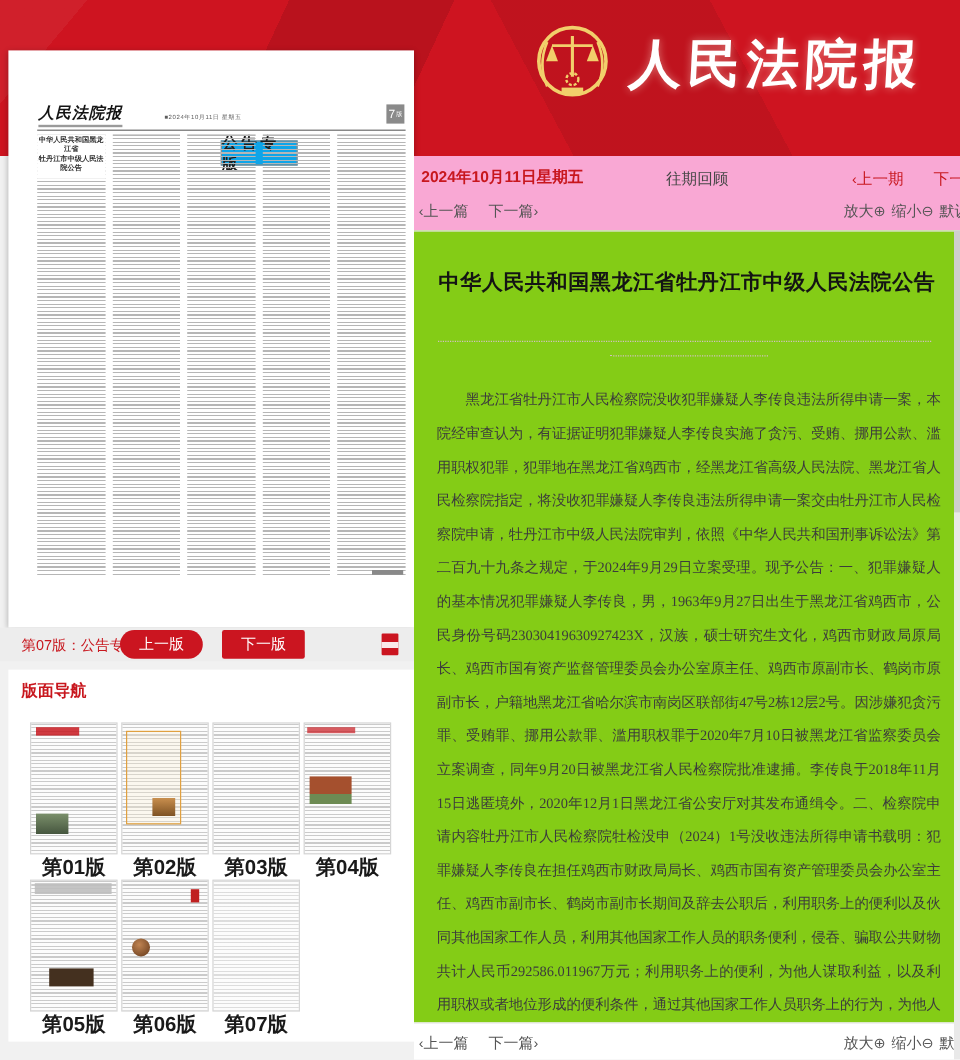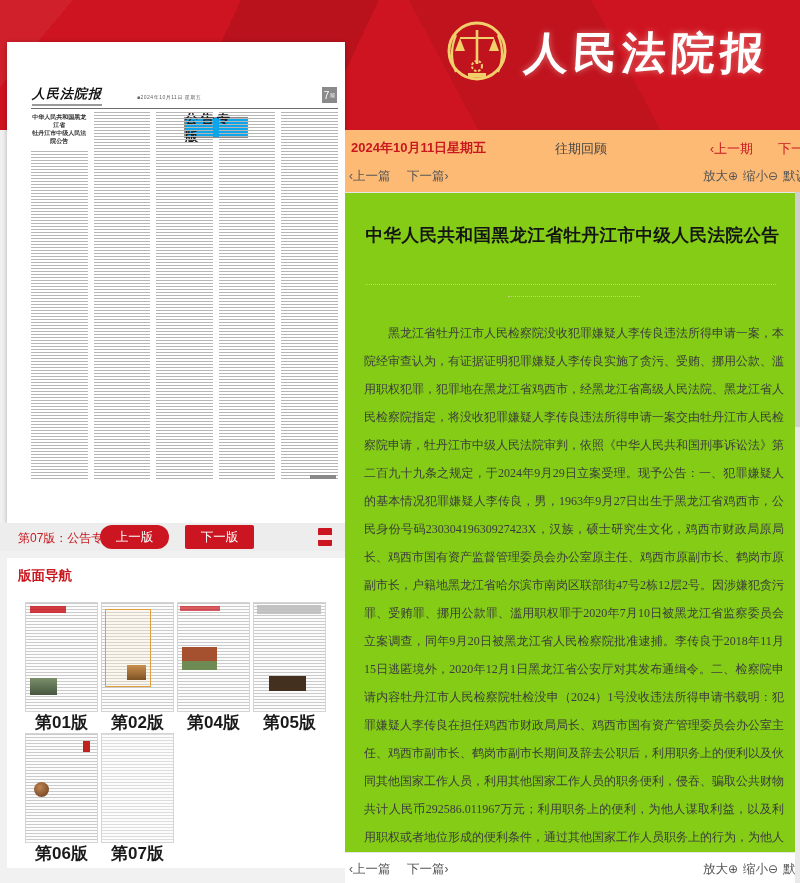--- a/index.html
+++ b/index.html
@@ -99,21 +99,21 @@
   .t2::after{content:"";position:absolute;left:25px;top:62px;width:19px;height:15px;background:linear-gradient(#c98f4e,#7e5224);}
   .t4::before{content:"";position:absolute;left:4px;top:44px;width:35px;height:23px;background:linear-gradient(#a5502e 62%,#6d8b53 62%);}
   .t4::after{content:"";position:absolute;left:2px;top:3px;width:40px;height:5px;background:#c8171e;opacity:.7;}
   .t5::before{content:"";position:absolute;left:3px;top:2px;width:64px;height:9px;background:rgba(190,190,190,.9);}
   .t5::after{content:"";position:absolute;left:15px;bottom:20px;width:37px;height:15px;background:#44301f;}
   .t6::before{content:"";position:absolute;left:8px;top:48px;width:15px;height:15px;border-radius:50%;background:radial-gradient(circle at 40% 35%,#c08452,#63381a);}
   .t6::after{content:"";position:absolute;right:7px;top:7px;width:7px;height:11px;background:#c02020;}
   .t7{background-image:repeating-linear-gradient(to bottom,rgba(140,140,140,.28) 0,rgba(140,140,140,.28) 1px,transparent 1px,transparent 3px);}
 
   
-  .info-bar{position:absolute;left:345px;top:130px;width:455px;height:62px;background:#fdba74;white-space:nowrap;}
+  .info-bar{position:absolute;left:345px;top:130px;width:455px;height:62px;background:#f9a8d4;white-space:nowrap;}
   .txt-red{color:#c8171e;}
   .txt-gray{color:#555;}
   .date-label{position:absolute;left:6px;top:9px;font-size:13px;font-weight:bold;color:#c8171e;}
   .archive-link{position:absolute;left:210px;top:10px;font-size:13px;color:#474747;cursor:pointer;}
   .prev-issue{position:absolute;left:365px;top:10px;font-size:13px;cursor:pointer;}
   .next-issue{position:absolute;left:433px;top:10px;font-size:13px;cursor:pointer;}
   .ctl{font-size:12.5px;cursor:pointer;}
   .r2{top:38px;}
   .prev-article{position:absolute;left:4px;}
   .next-article{position:absolute;left:62px;}
@@ -211,20 +211,24 @@
   <div class="thumb-grid">
     <div class="cell">
         <div class="thumb t1"></div>
         <div class="thumb-label">第01版</div>
       </div>
     <div class="cell">
         <div class="thumb t2"></div>
         <div class="thumb-label">第02版</div>
       </div>
     <div class="cell">
+        <div class="thumb t3"></div>
+        <div class="thumb-label">第03版</div>
+      </div>
+    <div class="cell">
         <div class="thumb t4"></div>
         <div class="thumb-label">第04版</div>
       </div>
     <div class="cell">
         <div class="thumb t5"></div>
         <div class="thumb-label">第05版</div>
       </div>
     <div class="cell">
         <div class="thumb t6"></div>
         <div class="thumb-label">第06版</div>

